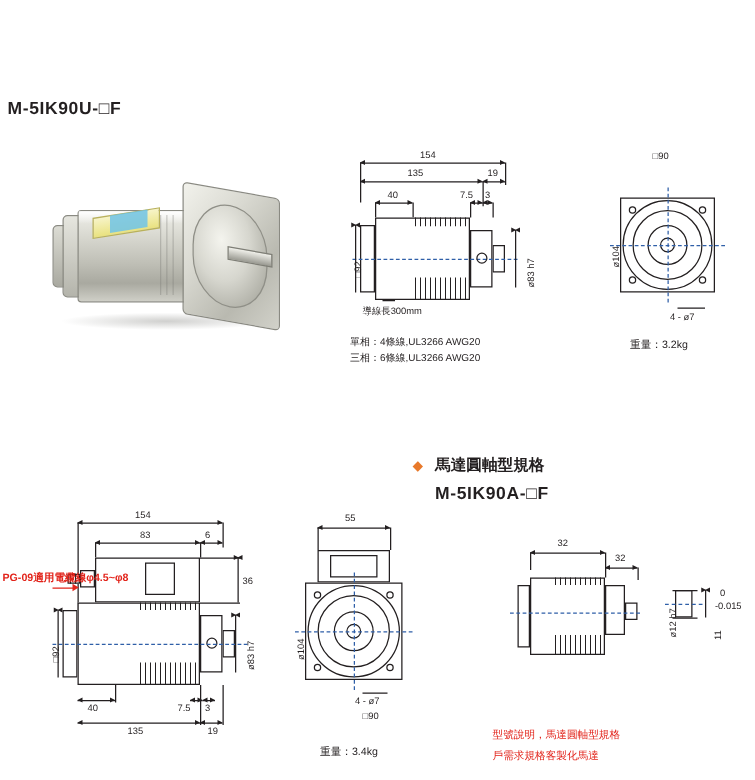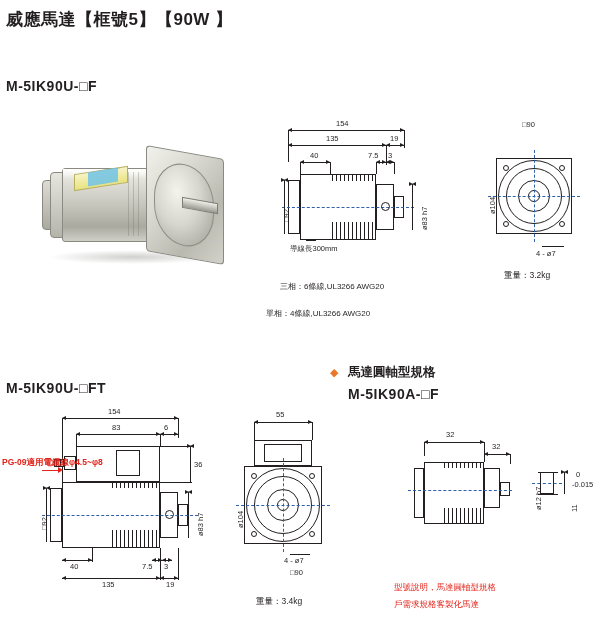--- a/index.html
+++ b/index.html
@@ -142,21 +142,20 @@
 
   .note-red { position:absolute; color:#e2231a; font-size:8.5px; line-height:1.5; }
 
   .wire-note { position:absolute; font-size:8px; line-height:1.5; }
 </style>
 </head>
 <body>
 
 <div class="page">
 
-  <div class="main-title">威應馬達【框號5】【90W 】</div>
 
   <div class="sec1-model">M-5IK90U-□F</div>
 
   <div class="photo">
     <div class="ph-shadow"></div>
     <div class="ph-endcap"></div>
     <div class="ph-cap"></div>
     <div class="ph-body"></div>
     <div class="ph-fin" style="left:100px"></div>
     <div class="ph-fin" style="left:105px"></div>
@@ -209,21 +208,21 @@
 
     <div class="lbl rot" style="left:140px; top:112px; transform:rotate(-90deg);">ø83 h7</div>
     <div class="arrowline v" style="left:132px; top:66px; height:46px; width:1px; background:#231f20;"></div>
 
     <div class="circ" style="left:101px; top:84px; width:9px; height:9px;"></div>
 
     <div class="hln" style="left:26px; top:122px; width:10px;"></div>
     <div class="lbl" style="left:10px; top:126px;">導線長300mm</div>
   </div>
 
-  <div class="wire-note" style="left:266px; top:268px;margin-top:40px;">單相：4條線,UL3266 AWG20</div>
+  <div class="wire-note" style="left:280px; top:268px;">單相：4條線,UL3266 AWG20</div>
   <div class="wire-note" style="left:280px; top:281px;">三相：6條線,UL3266 AWG20</div>
 
   <div class="dw" style="left:480px; top:118px; width:110px; height:160px;">
     <div class="lbl" style="left:42px; top:2px;">□90</div>
     <div class="rect" style="left:16px; top:40px; width:76px; height:76px;"></div>
     <div class="circ" style="left:18px; top:42px; width:72px; height:72px;"></div>
     <div class="circ" style="left:26px; top:50px; width:56px; height:56px;"></div>
     <div class="circ" style="left:38px; top:62px; width:32px; height:32px;"></div>
     <div class="circ" style="left:48px; top:72px; width:12px; height:12px;"></div>
 
@@ -234,21 +233,20 @@
 
     <div class="cdash-h" style="left:8px; top:78px; width:92px;"></div>
     <div class="cdash-v" style="left:54px; top:32px; height:92px;"></div>
 
     <div class="lbl rot" style="left:8px; top:96px; transform:rotate(-90deg);">ø104</div>
     <div class="hln" style="left:62px; top:128px; width:22px;"></div>
     <div class="lbl" style="left:56px; top:131px;">4 - ø7</div>
     <div class="lbl9" style="left:24px; top:152px;">重量：3.2kg</div>
   </div>
 
-  <div class="sec2-model">M-5IK90U-□FT</div>
 
   <div class="dw" style="left:20px; top:404px; width:230px; height:210px;">
 
     <div class="arrowline" style="left:42px; top:14px; width:116px;"></div>
     <div class="lbl" style="left:88px; top:3px;">154</div>
     <div class="vln" style="left:42px; top:14px; height:110px;"></div>
     <div class="vln" style="left:158px; top:14px; height:20px;"></div>
 
     <div class="arrowline" style="left:56px; top:30px; width:84px;"></div>
     <div class="lbl" style="left:92px; top:19px;">83</div>

